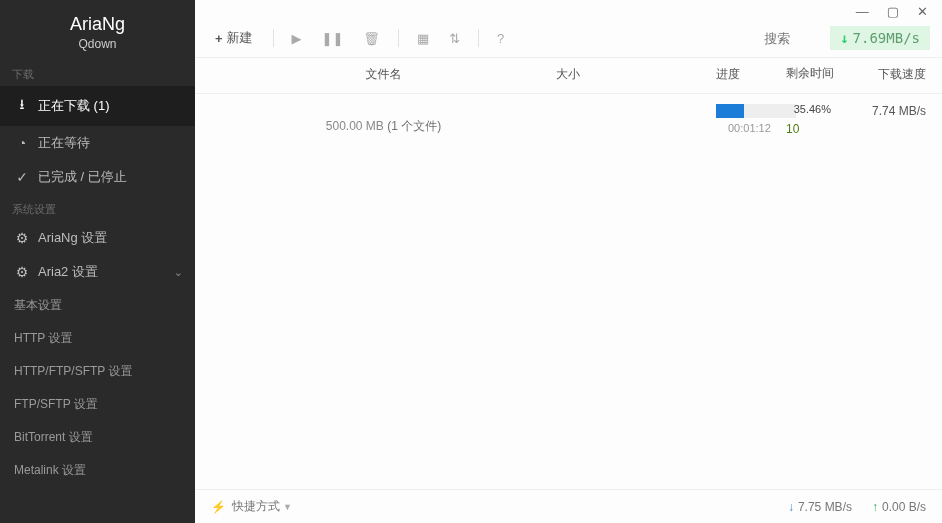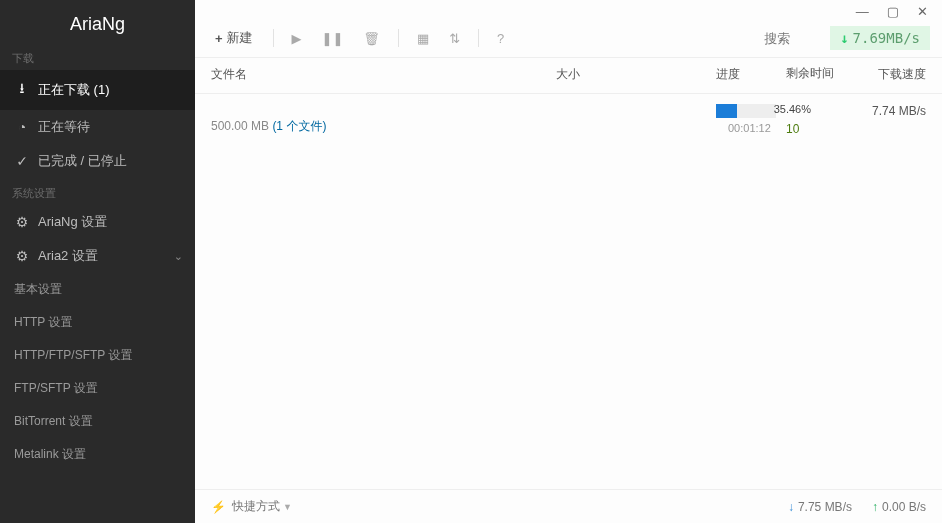--- a/index.html
+++ b/index.html
@@ -25,50 +25,51 @@
     .toolbar { display: flex; align-items: center; padding: 6px 12px; border-bottom: 1px solid #eee; gap: 8px; }
     .tbtn { display: flex; align-items: center; gap: 4px; padding: 4px 8px; cursor: pointer; color: #555; font-size: 13px; border-radius: 3px; }
     .tbtn.icon-only { padding: 4px 6px; color: #aaa; }
     .divider-v { width: 1px; height: 18px; background: #e2e2e2; margin: 0 4px; }
     .toolbar-spacer { flex: 1; }
     .search-box { width: 58px; border: none; background: transparent; font-size: 13px; outline: none; color: #888; }
     .speed-box { background: #e0f6e5; color: #5c9e6e; font-family: monospace; font-size: 14px; padding: 4px 10px; display: flex; align-items: center; gap: 4px; }
     .speed-arrow { color: #2ecc71; font-weight: bold; }
     
     .table-head { display: flex; padding: 8px 16px 10px; border-bottom: 1px solid #eee; font-size: 12px; color: #555; }
-    .col-name { flex: 1; }
+    .col-name { flex: 1; text-align: center; }
     .col-size { width: 160px; }
     .col-progress { width: 70px; }
     .col-remaining { width: 60px; line-height: 1.2; }
     .col-speed { width: 80px; text-align: right; }
     
     .row { display: flex; padding: 10px 16px 8px; align-items: flex-start; font-size: 12px; color: #555; }
     .row .col-name { color: #888; }
-    .file-count { color: #0369a1; }
+    .file-count { color: #737373; }
     .progress-wrap { display: flex; flex-direction: column; gap: 4px; }
-    .progress-bar { width: 60px; height: 14px; background: #eee; position: relative; }
+    .progress-bar { width: 80px; height: 14px; background: #eee; position: relative; }
     .progress-fill { height: 100%; background: #1b7dd8; }
     .progress-text { position: absolute; right: -35px; top: -1px; font-size: 11px; color: #444; }
     .progress-time { font-size: 11px; color: #999; padding-left: 12px; }
     .remaining-count { font-size: 12px; color: #4d7c0f; text-align: left; }
     
     .footer { margin-top: auto; border-top: 1px solid #eee; display: flex; align-items: center; padding: 8px 16px; font-size: 12px; color: #777; }
     .footer-spacer { flex: 1; }
     .footer-stat { display: flex; align-items: center; gap: 4px; margin-left: 20px; }
     .arrow-down-blue { color: #3b8fd6; font-weight: bold; }
     .arrow-up-green { color: #27ae60; font-weight: bold; }
     .caret-down { font-size: 9px; color: #aaa; margin-left: 3px; }
     .lightning { color: #888; margin-right: 6px; }
   </style>
 </head>
 <body>
 
 <div class="sidebar">
   <div class="brand">
     <div class="brand-title">AriaNg</div>
+    <div class="brand-sub">Qdown</div>
   </div>
 
   <div class="section-label">下载</div>
 
   <div class="nav-item active">
     <span class="nav-icon">⭳</span>
     <span>正在下载 (1)</span>
   </div>
   <div class="nav-item">
     <span class="nav-icon">◔</span>

